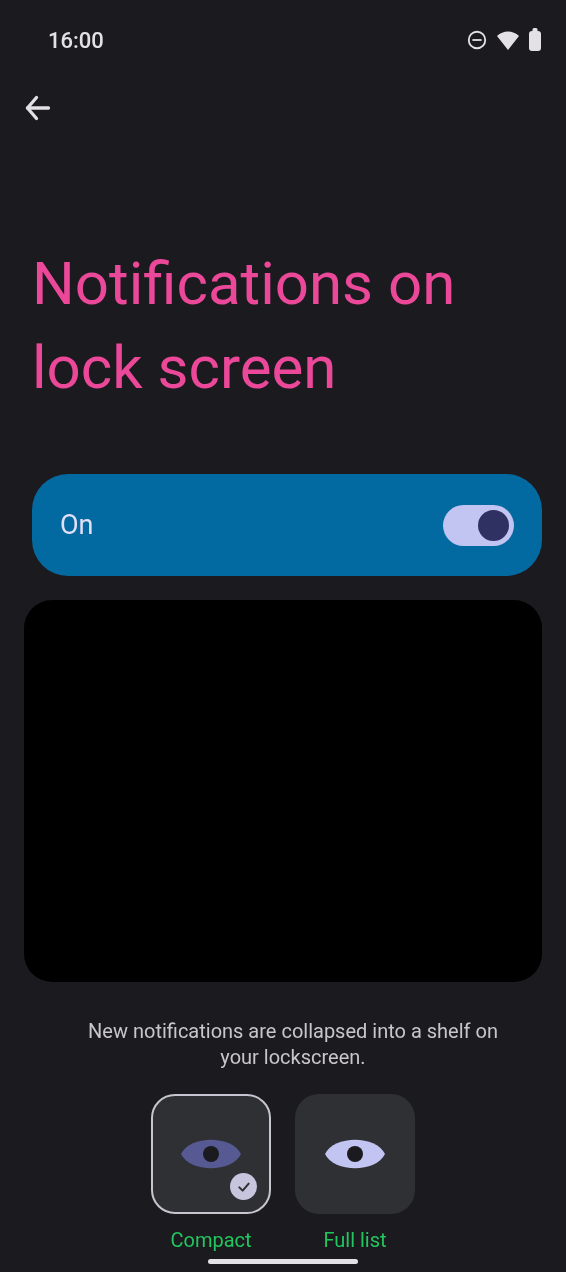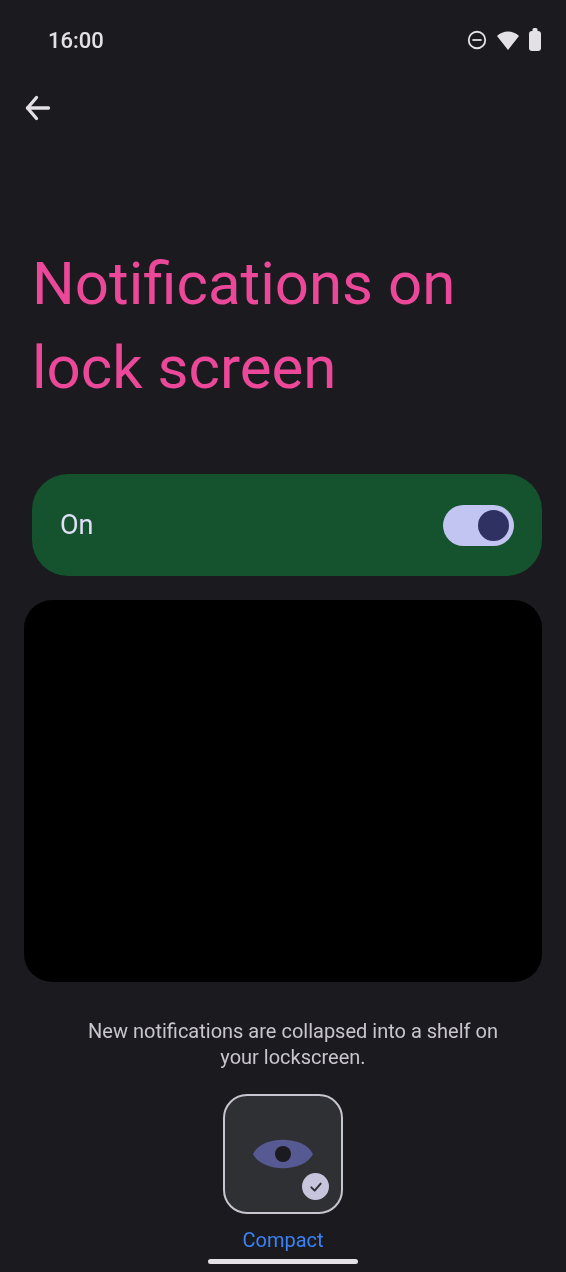--- a/index.html
+++ b/index.html
@@ -43,21 +43,21 @@
     font-weight: 400;
     line-height: 1.4;
     color: #ec4899;
     padding: 100px 32px 20px 32px;
     letter-spacing: 0px;
   }
 
   
   .master-toggle {
     margin: 44px 24px 0 32px;
-    background: #14532d;
+    background: #0369a1;
     border-radius: 36px;
     height: 102px;
     display: flex;
     align-items: center;
     justify-content: space-between;
     padding: 0 28px;
   }
   .master-toggle-label {
     font-size: 27px;
     font-weight: 400;
@@ -126,21 +126,21 @@
     position: relative;
     display: flex;
     align-items: center;
     justify-content: center;
   }
   .tile-box.selected {
     border: 2.5px solid #c8c5d0;
   }
   .tile-label {
     font-size: 20px;
-    color: #3b82f6;
+    color: #22c55e;
   }
   .check-badge {
     position: absolute;
     right: 12px;
     bottom: 12px;
     width: 27px;
     height: 27px;
     border-radius: 50%;
     background: #c6c5dd;
     display: flex;
@@ -225,20 +225,29 @@
       </svg>
       <div class="check-badge">
         <svg width="16" height="16" viewBox="0 0 24 24" fill="none">
           <path d="M5 12.5L10 17.5L19 7" stroke="#2f3034" stroke-width="3" stroke-linecap="round" stroke-linejoin="round"></path>
         </svg>
       </div>
     </div>
     <div class="tile-label">Compact</div>
   </div>
 
+  <div class="option-tile">
+    <div class="tile-box">
+      <svg width="62" height="42" viewBox="0 0 62 42">
+        <path d="M1 21 C10 2 52 2 61 21 C52 40 10 40 1 21 Z" fill="#c2c4f1"></path>
+        <circle cx="31" cy="21" r="8" fill="#1b1b1f"></circle>
+      </svg>
+    </div>
+    <div class="tile-label">Full list</div>
+  </div>
 </div>
 
 <div class="bottom-row">
   <div class="bottom-row-text">Show sensitive content only when unlocked</div>
   <div class="switch-off">
     
   </div>
 </div>
 
 <div class="gesture-bar"></div>

